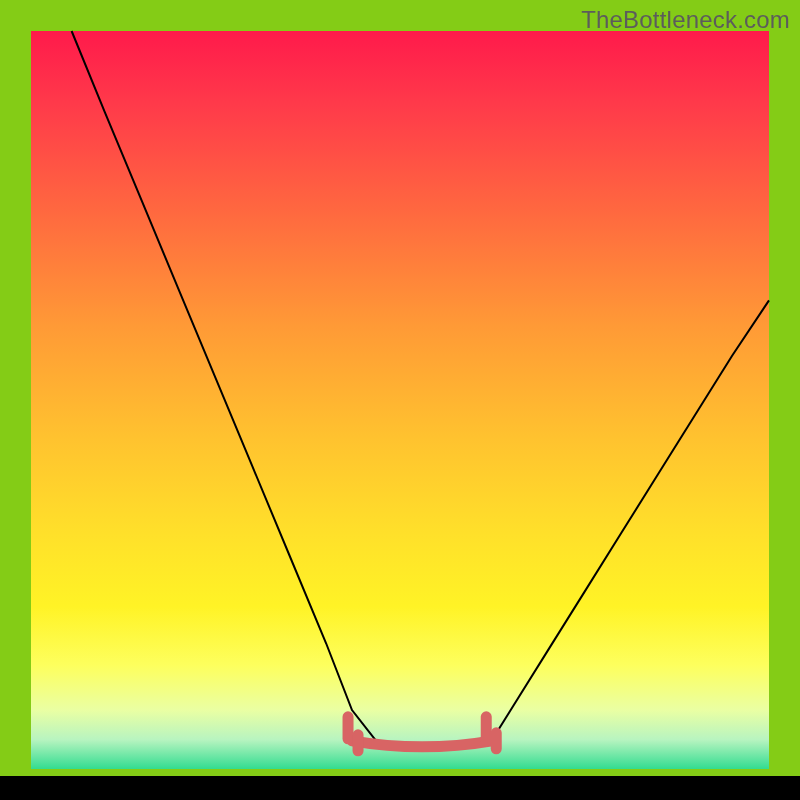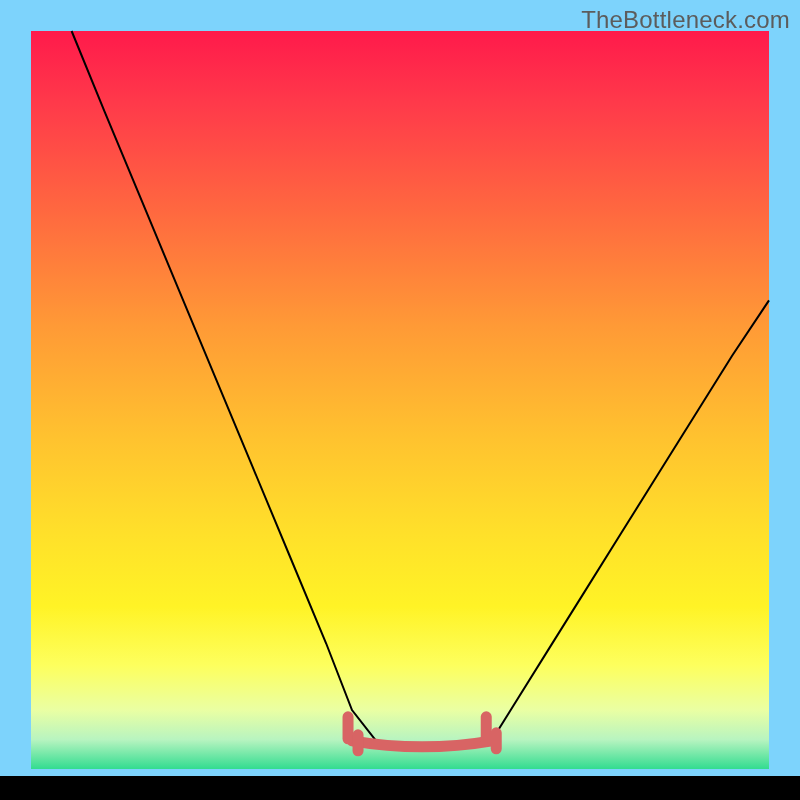--- a/index.html
+++ b/index.html
@@ -8,21 +8,21 @@
     width: 800px;
     height: 800px;
     overflow: hidden;
     background: #000;
     font-family: Arial, Helvetica, sans-serif;
   }
   .frame {
     position: relative;
     width: 800px;
     height: 776px;
-    background: #7dd3fc;
+    background: #84cc16;
   }
   .plot-area {
     position: absolute;
     left: 31px;
     top: 31px;
     width: 738px;
     height: 738px;
     background: linear-gradient(to bottom,
       #ff1a4b 0%,
       #ff3a4a 10%,

